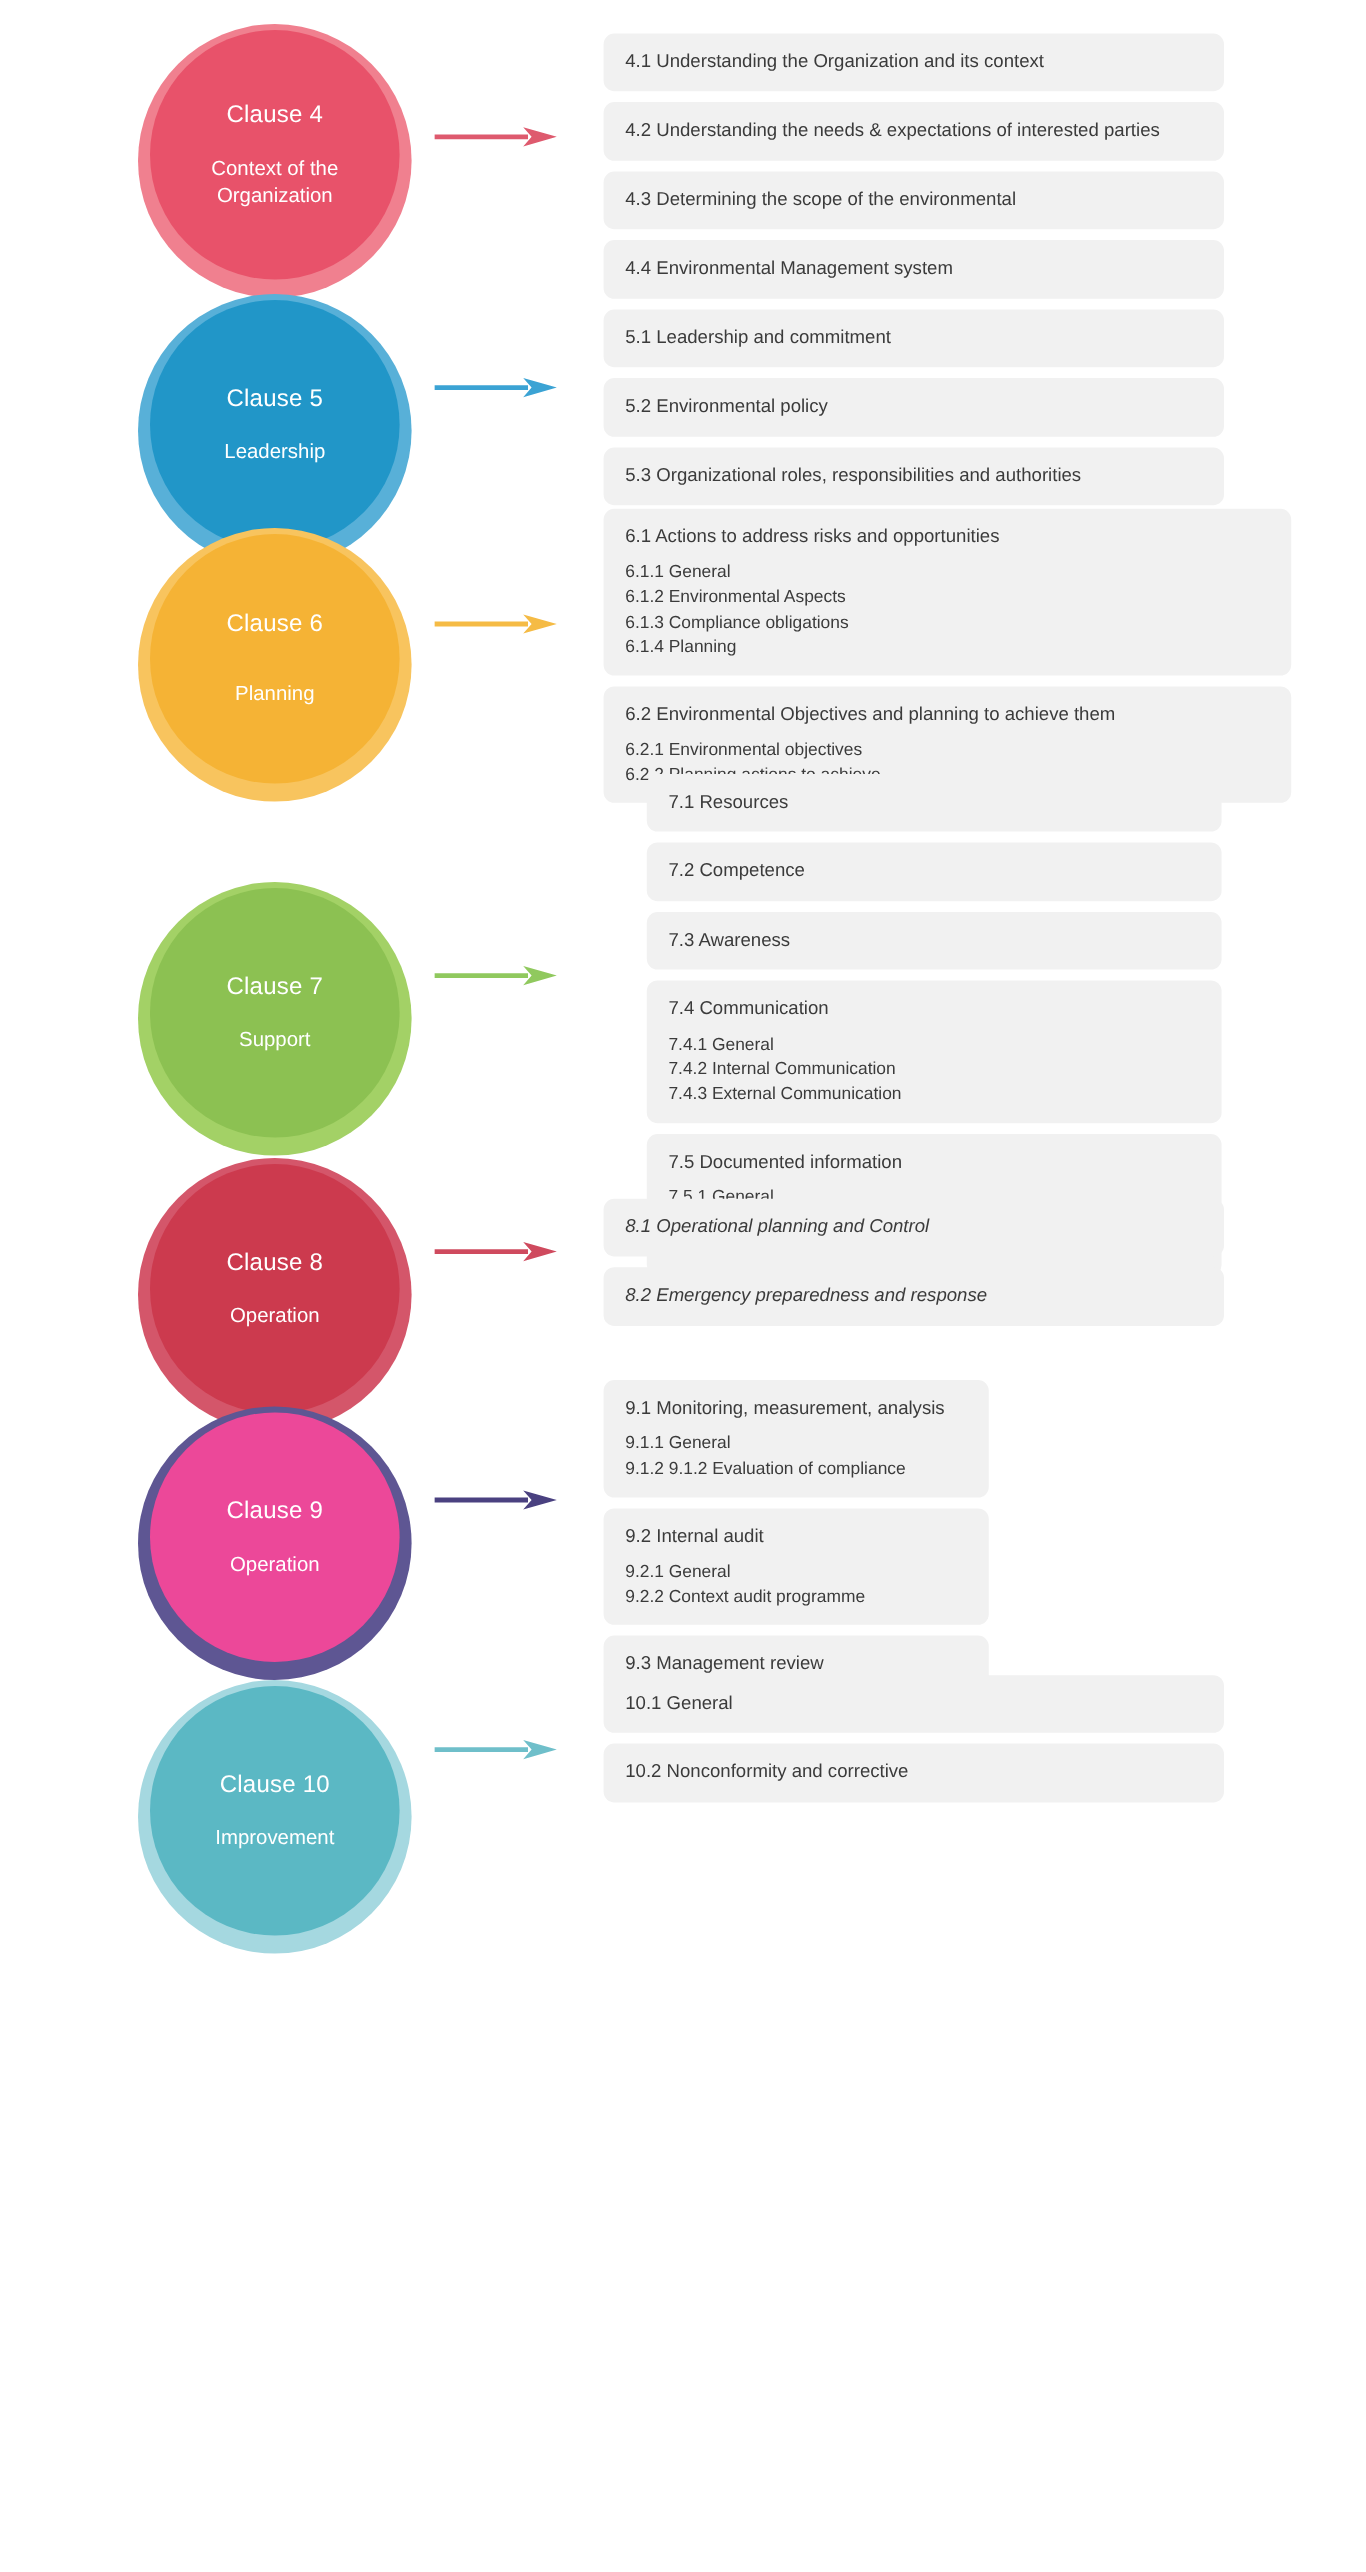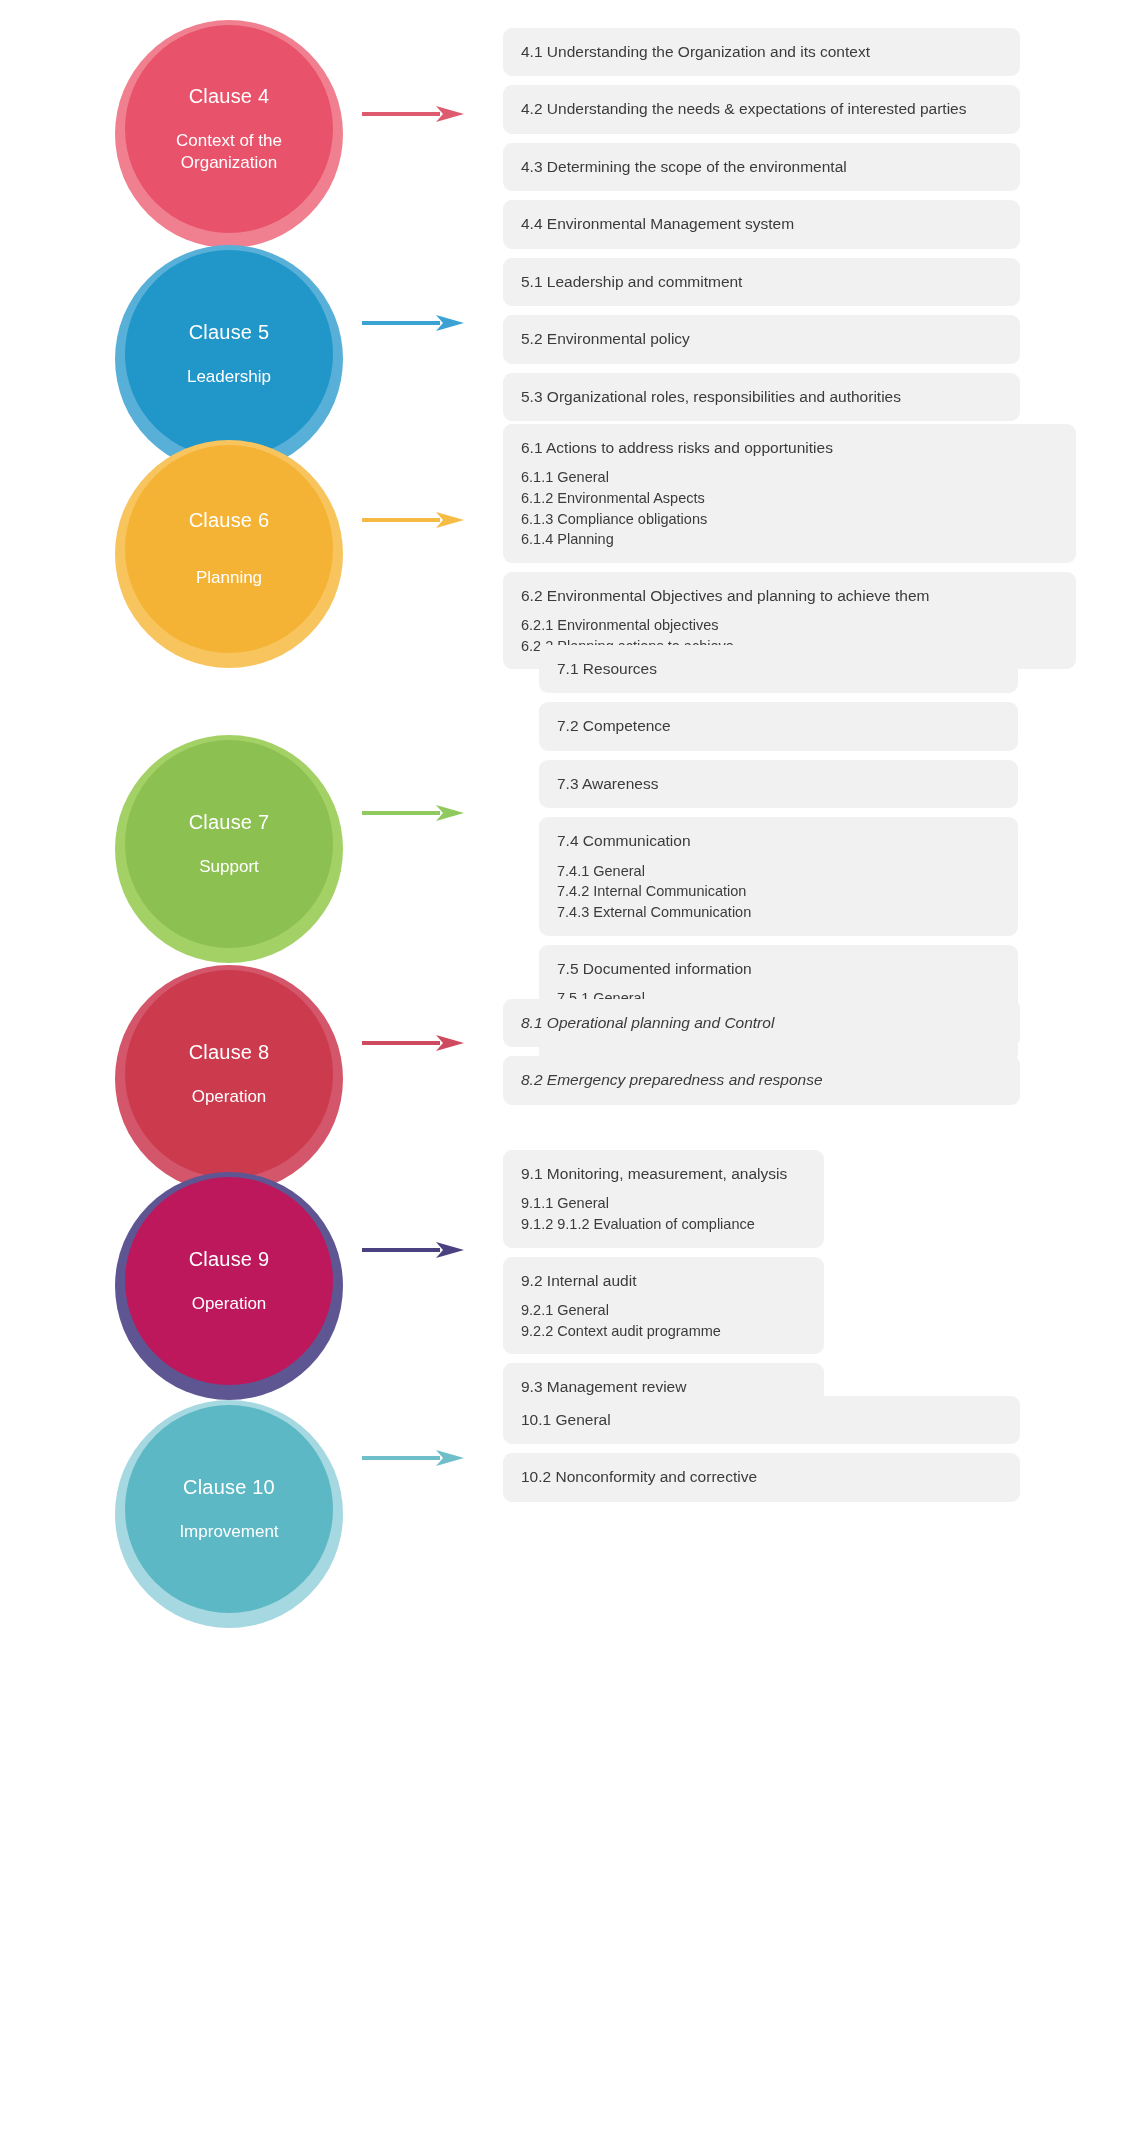--- a/index.html
+++ b/index.html
@@ -246,21 +246,21 @@
     <div class="boxes-col" style="position: absolute; left: 0px; top: 999px; width: 1138px; padding-left: 503px; padding-right: 118px; font-style: italic;">
       <div class="box">
         <div class="box-main">8.1 Operational planning and Control</div>
       </div>
       <div class="box">
         <div class="box-main">8.2 Emergency preparedness and response</div>
       </div>
     </div>
     <div class="circle-wrap" style="position: absolute; left: 115px; top: 1172px; margin: 0px;">
       <div class="circle-outer" style="background: rgb(94, 86, 147);"></div>
-      <div class="circle-inner" style="background: #be185d;">
+      <div class="circle-inner" style="background: #ec4899;">
         <div class="circle-title">Clause 9</div>
         <div class="circle-sub">Operation</div>
       </div>
     </div>
     <div class="arrow" style="top: 1239px;">
       <svg width="104" height="22" viewBox="0 0 104 22">
         <path d="M0 11 L78 11" stroke="#4a4180" stroke-width="4" fill="none"></path>
         <path d="M74 3 L102 11 L74 19 L81 11 Z" fill="#4a4180"></path>
       </svg>
     </div>

